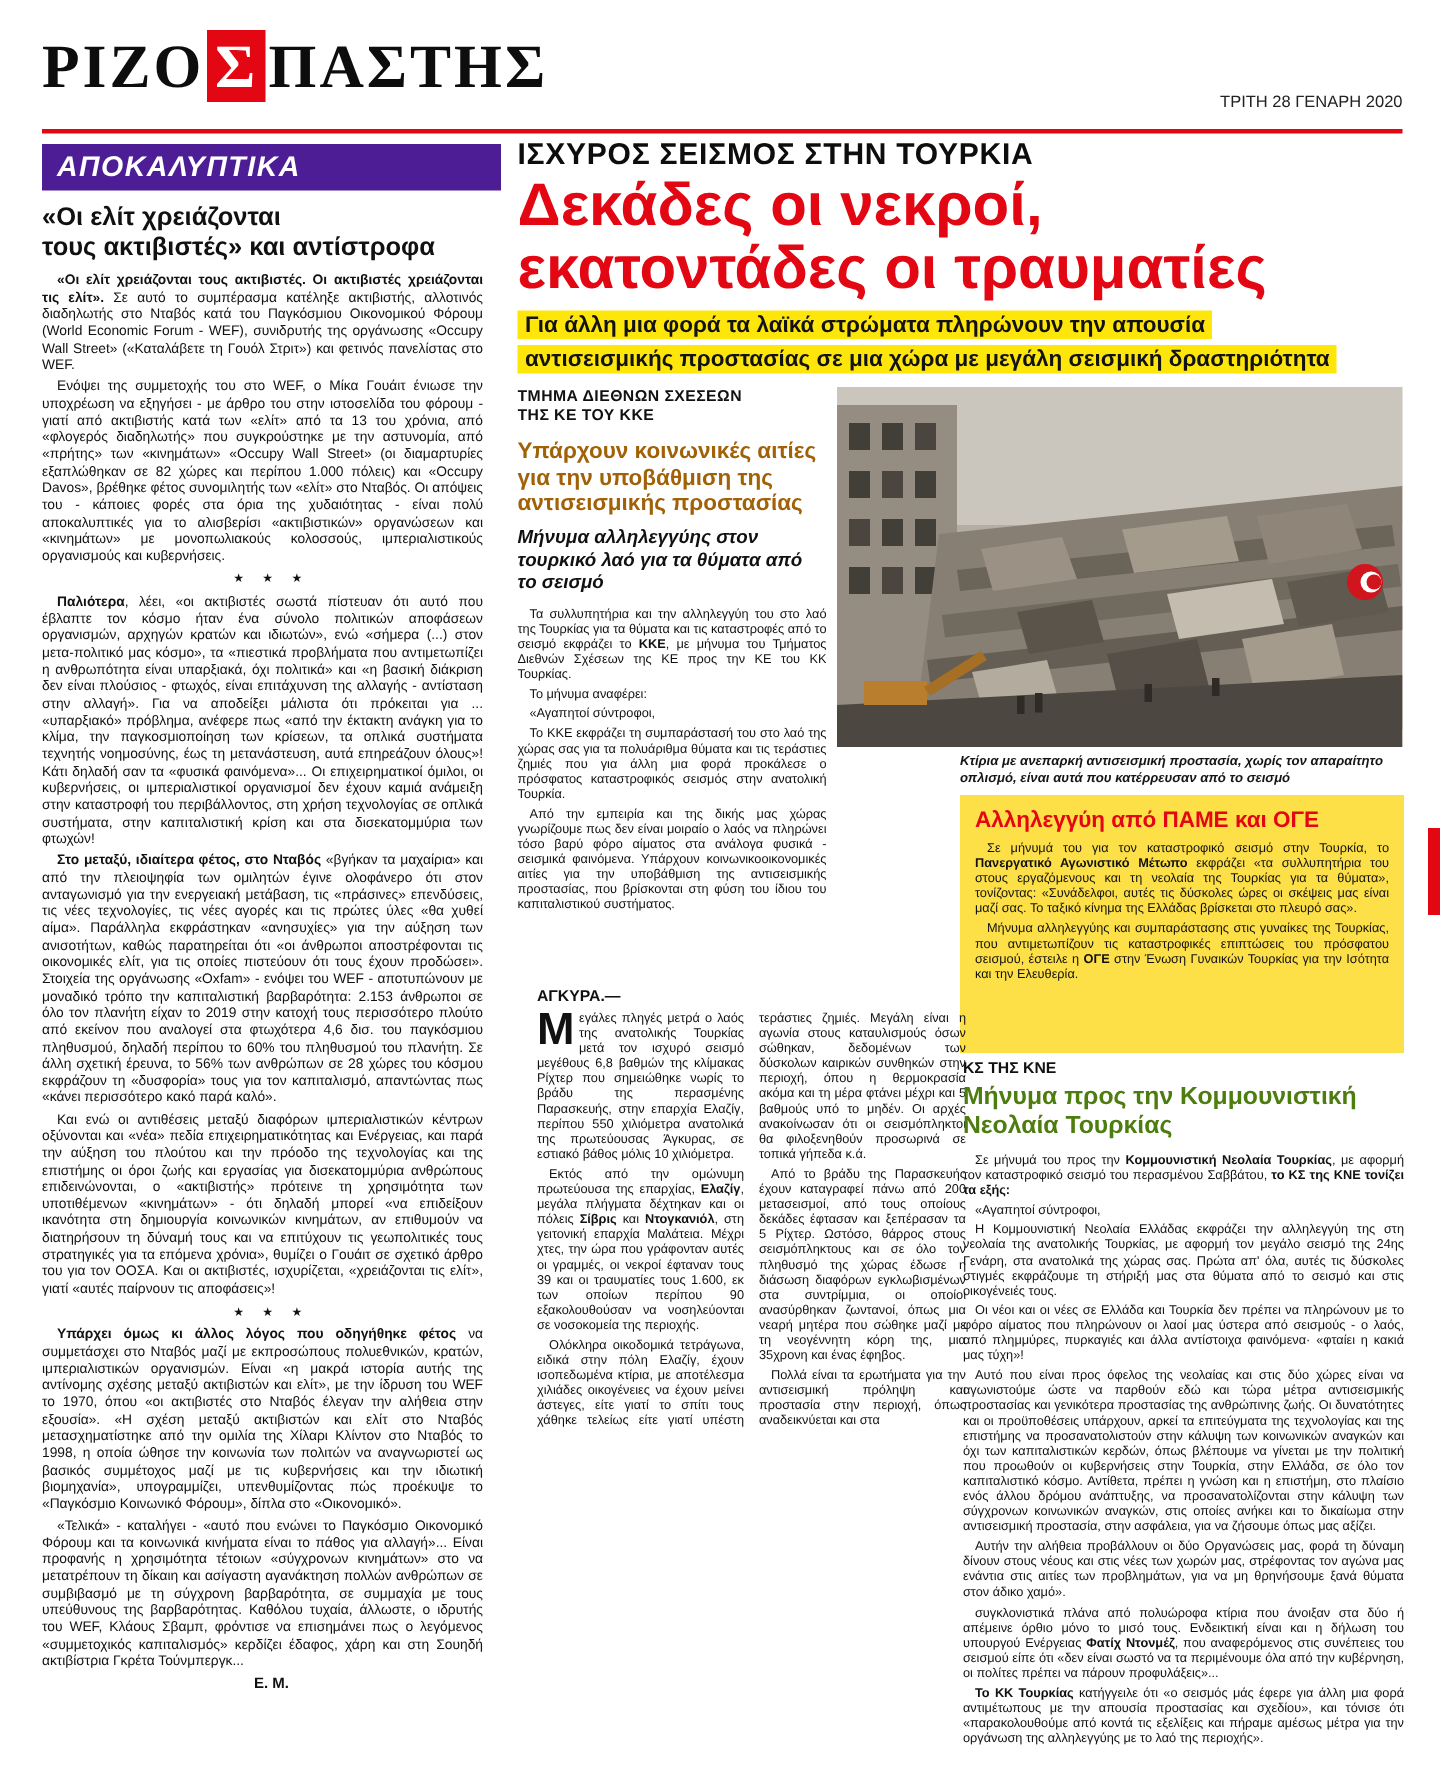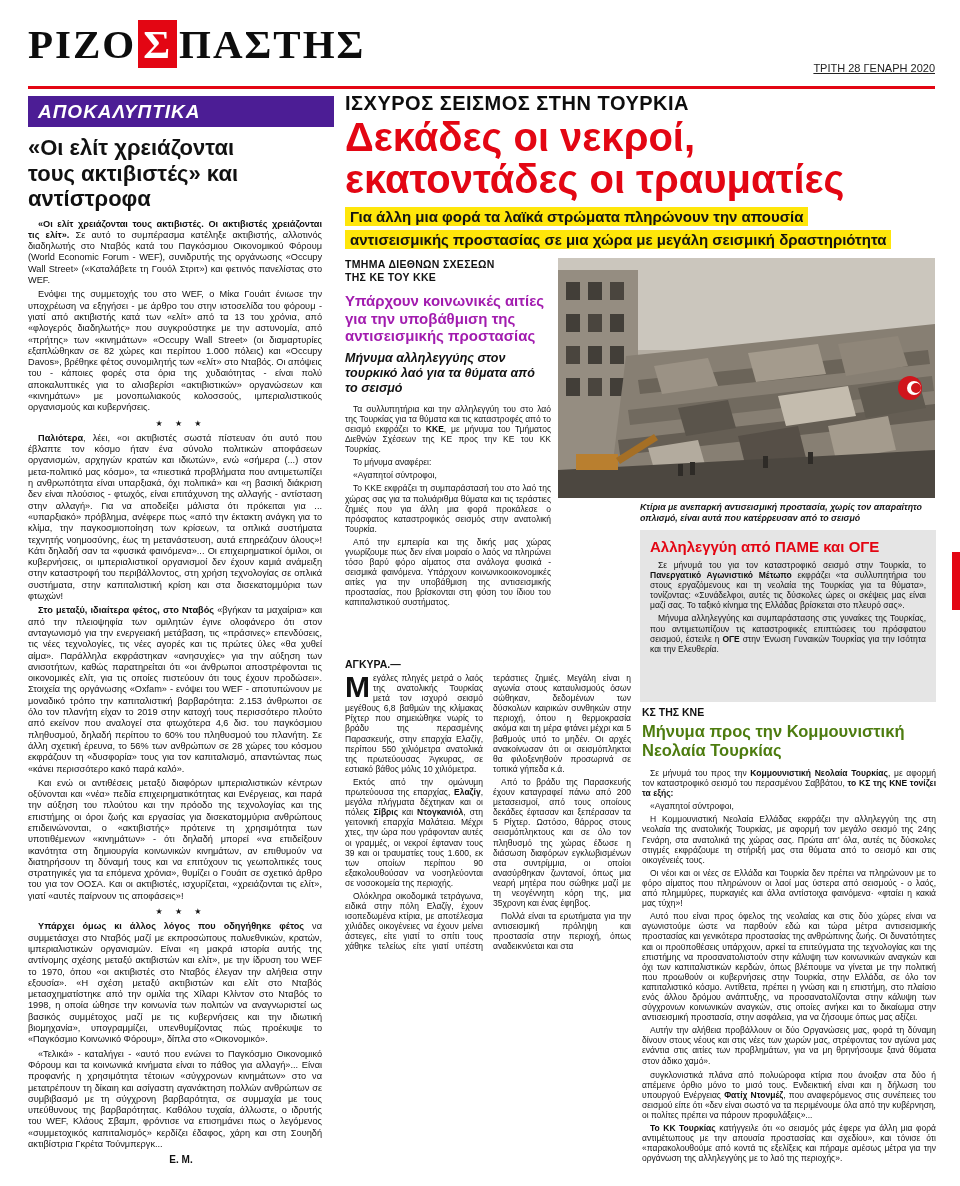--- a/index.html
+++ b/index.html
@@ -4,50 +4,50 @@
 <style>
   html,body{margin:0;padding:0;background:#888;}
   #page{position:relative;width:960px;height:1186px;background:#ffffff;margin:0 auto;overflow:hidden;
         font-family:"Liberation Sans",sans-serif;color:#111;}
   .abs{position:absolute;}
   .pre{white-space:pre-line;}
 
   
   .logo{font-family:"Liberation Serif",serif;font-weight:700;font-size:41px;letter-spacing:2px;color:#0d0d0d;line-height:1;}
   .logo .accent{background:#e30613;color:#fff;padding:1px 5px;margin:0 2px;}
-  .date{font-size:11px;color:#222;text-decoration:underline;}
+  .date{font-size:11px;color:#222;}
   .red-rule{background:#e30613;height:3px;}
 
   
   .banner{background:#4c1d95;color:#fff;font-style:italic;font-weight:800;font-size:19px;
           letter-spacing:1px;line-height:31px;padding-left:10px;}
-  .lc-title{font-weight:800;font-size:22px;line-height:1.16;margin:8px 0 7px 0;}
+  .lc-title{font-weight:800;font-size:17px;line-height:1.16;margin:8px 0 7px 0;}
   .body-text p{margin:0 12px 3px 0;text-indent:10px;text-align:justify;}
   .body-text{font-size:9.2px;line-height:11.3px;}
   .body-text p.stars{text-align:center;text-indent:0;letter-spacing:5px;font-size:8px;margin:4px 0;}
   .signature{text-align:center;font-weight:800;font-size:10px;margin-top:4px;}
 
   
   .kicker{font-weight:800;font-size:20px;letter-spacing:.5px;color:#0d0d0d;}
   .headline{font-weight:800;font-size:40px;line-height:1.05;color:#e30613;}
   .subhead span{background:#ffe60a;color:#121212;font-weight:700;font-size:15px;line-height:1.5;
                 padding:1px 5px;-webkit-box-decoration-break:clone;box-decoration-break:clone;}
 
   
   .dept{font-weight:800;font-size:10.5px;line-height:1.25;letter-spacing:.3px;}
-  .kke-head{color:#a21caf;font-weight:800;font-size:15px;line-height:17.5px;margin:8px 0 6px 0;}
+  .kke-head{color:#a16207;font-weight:800;font-size:15px;line-height:17.5px;margin:8px 0 6px 0;}
   .kke-sub{font-weight:800;font-style:italic;font-size:12.5px;line-height:15px;margin:0 0 8px 0;}
   .small-body p{margin:0 0 3px 0;text-indent:8px;text-align:justify;}
   .small-body{font-size:8.5px;line-height:10.1px;}
 
   
   .caption{font-style:italic;font-weight:700;font-size:8.8px;line-height:11px;color:#151515;}
 
   
-  .pame{background:#e5e5e5;padding:8px 10px;box-sizing:border-box;}
+  .pame{background:#fde047;padding:8px 10px;box-sizing:border-box;}
   .pame-title{color:#e30613;font-weight:800;font-size:15px;margin:0 0 5px 0;}
 
   
   .dateline{font-weight:800;font-size:10.5px;margin-bottom:3px;}
   .two-col{column-count:2;column-gap:10px;}
   .agkyra-body p:first-child{text-indent:0;}
   .agkyra-body p:first-child::first-letter{font-size:30px;font-weight:800;float:left;line-height:.8;padding:2px 3px 0 0;}
 
   
   .kne-label{font-weight:800;font-size:10.5px;}
@@ -164,21 +164,21 @@
   <div class="abs pame" style="left:640px;top:530px;width:296px;height:172px;overflow:hidden;">
     <div class="pame-title">Αλληλεγγύη από ΠΑΜΕ και ΟΓΕ</div>
     <div class="small-body">
         <p>Σε μήνυμά του για τον καταστροφικό σεισμό στην Τουρκία, το <b>Πανεργατικό Αγωνιστικό Μέτωπο</b> εκφράζει «τα συλλυπητήρια του στους εργαζόμενους και τη νεολαία της Τουρκίας για τα θύματα», τονίζοντας: «Συνάδελφοι, αυτές τις δύσκολες ώρες οι σκέψεις μας είναι μαζί σας. Το ταξικό κίνημα της Ελλάδας βρίσκεται στο πλευρό σας».</p>
         <p>Μήνυμα αλληλεγγύης και συμπαράστασης στις γυναίκες της Τουρκίας, που αντιμετωπίζουν τις καταστροφικές επιπτώσεις του πρόσφατου σεισμού, έστειλε η <b>ΟΓΕ</b> στην Ένωση Γυναικών Τουρκίας για την Ισότητα και την Ελευθερία.</p>
       </div>
   </div>
 
   <div class="abs edge-tab" style="left:952px;top:552px;width:8px;height:58px;"></div>
 
-  <div class="abs" style="left:345px;top:658px;width:286px;height:505px;overflow:hidden;">
+  <div class="abs" style="left:358px;top:658px;width:286px;height:505px;overflow:hidden;">
     <div class="dateline">ΑΓΚΥΡΑ.—</div>
     <div class="small-body two-col agkyra-body">
         <p>Μεγάλες πληγές μετρά ο λαός της ανατολικής Τουρκίας μετά τον ισχυρό σεισμό μεγέθους 6,8 βαθμών της κλίμακας Ρίχτερ που σημειώθηκε νωρίς το βράδυ της περασμένης Παρασκευής, στην επαρχία Ελαζίγ, περίπου 550 χιλιόμετρα ανατολικά της πρωτεύουσας Άγκυρας, σε εστιακό βάθος μόλις 10 χιλιόμετρα.</p>
         <p>Εκτός από την ομώνυμη πρωτεύουσα της επαρχίας, <b>Ελαζίγ</b>, μεγάλα πλήγματα δέχτηκαν και οι πόλεις <b>Σίβρις</b> και <b>Ντογκανιόλ</b>, στη γειτονική επαρχία Μαλάτεια. Μέχρι χτες, την ώρα που γράφονταν αυτές οι γραμμές, οι νεκροί έφταναν τους 39 και οι τραυματίες τους 1.600, εκ των οποίων περίπου 90 εξακολουθούσαν να νοσηλεύονται σε νοσοκομεία της περιοχής.</p>
         <p>Ολόκληρα οικοδομικά τετράγωνα, ειδικά στην πόλη Ελαζίγ, έχουν ισοπεδωμένα κτίρια, με αποτέλεσμα χιλιάδες οικογένειες να έχουν μείνει άστεγες, είτε γιατί το σπίτι τους χάθηκε τελείως είτε γιατί υπέστη τεράστιες ζημιές. Μεγάλη είναι η αγωνία στους καταυλισμούς όσων σώθηκαν, δεδομένων των δύσκολων καιρικών συνθηκών στην περιοχή, όπου η θερμοκρασία ακόμα και τη μέρα φτάνει μέχρι και 5 βαθμούς υπό το μηδέν. Οι αρχές ανακοίνωσαν ότι οι σεισμόπληκτοι θα φιλοξενηθούν προσωρινά σε τοπικά γήπεδα κ.ά.</p>
         <p>Από το βράδυ της Παρασκευής έχουν καταγραφεί πάνω από 200 μετασεισμοί, από τους οποίους δεκάδες έφτασαν και ξεπέρασαν τα 5 Ρίχτερ. Ωστόσο, θάρρος στους σεισμόπληκτους και σε όλο τον πληθυσμό της χώρας έδωσε η διάσωση διαφόρων εγκλωβισμένων στα συντρίμμια, οι οποίοι ανασύρθηκαν ζωντανοί, όπως μια νεαρή μητέρα που σώθηκε μαζί με τη νεογέννητη κόρη της, μια 35χρονη και ένας έφηβος.</p>
         <p>Πολλά είναι τα ερωτήματα για την αντισεισμική πρόληψη και προστασία στην περιοχή, όπως αναδεικνύεται και στα</p>
       </div>
   </div>
 

